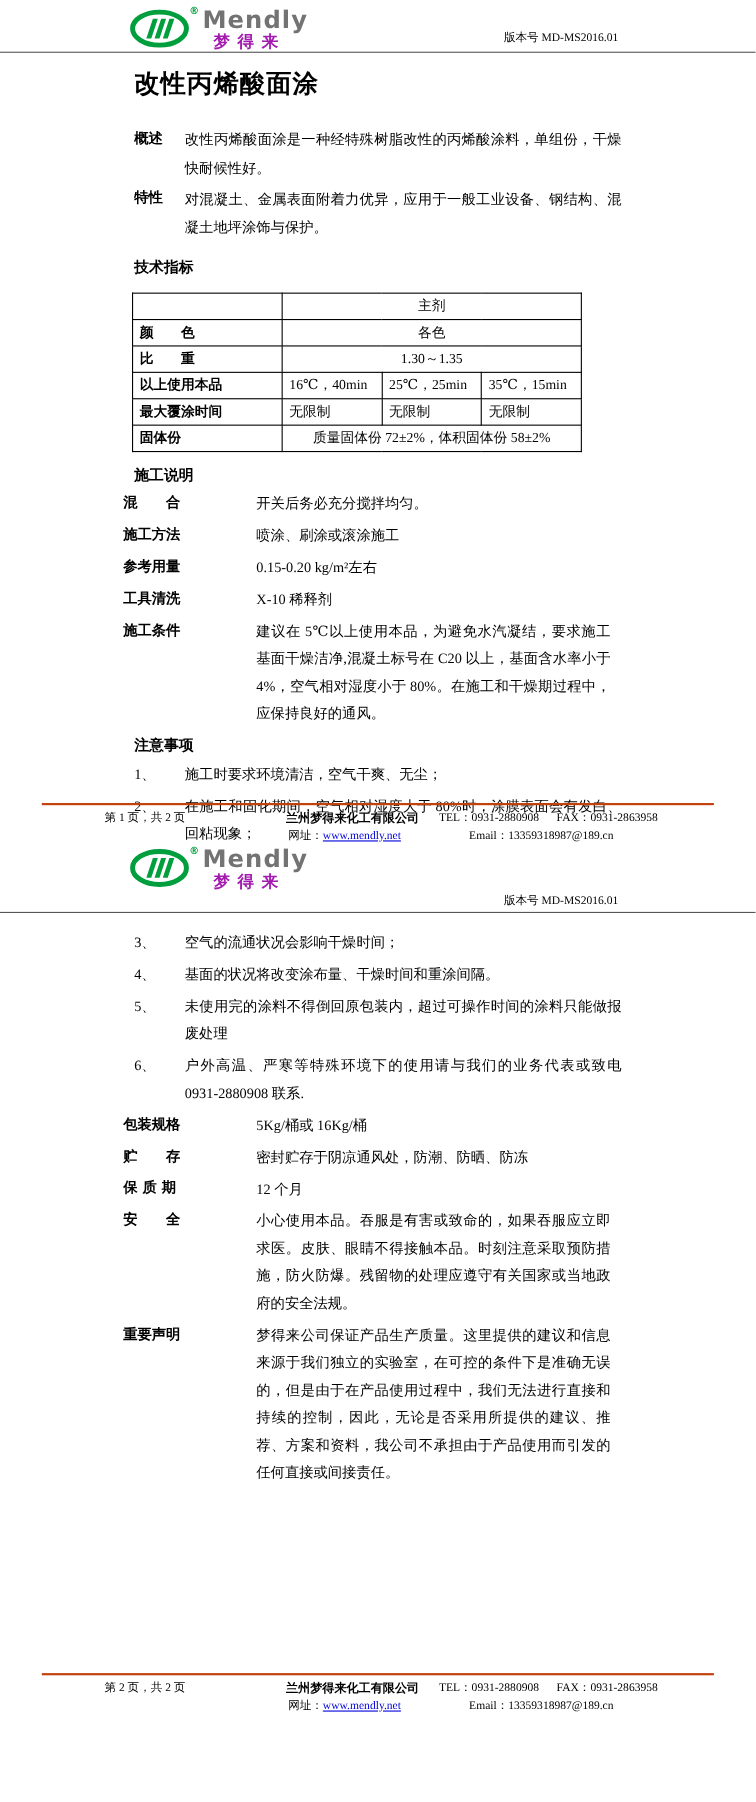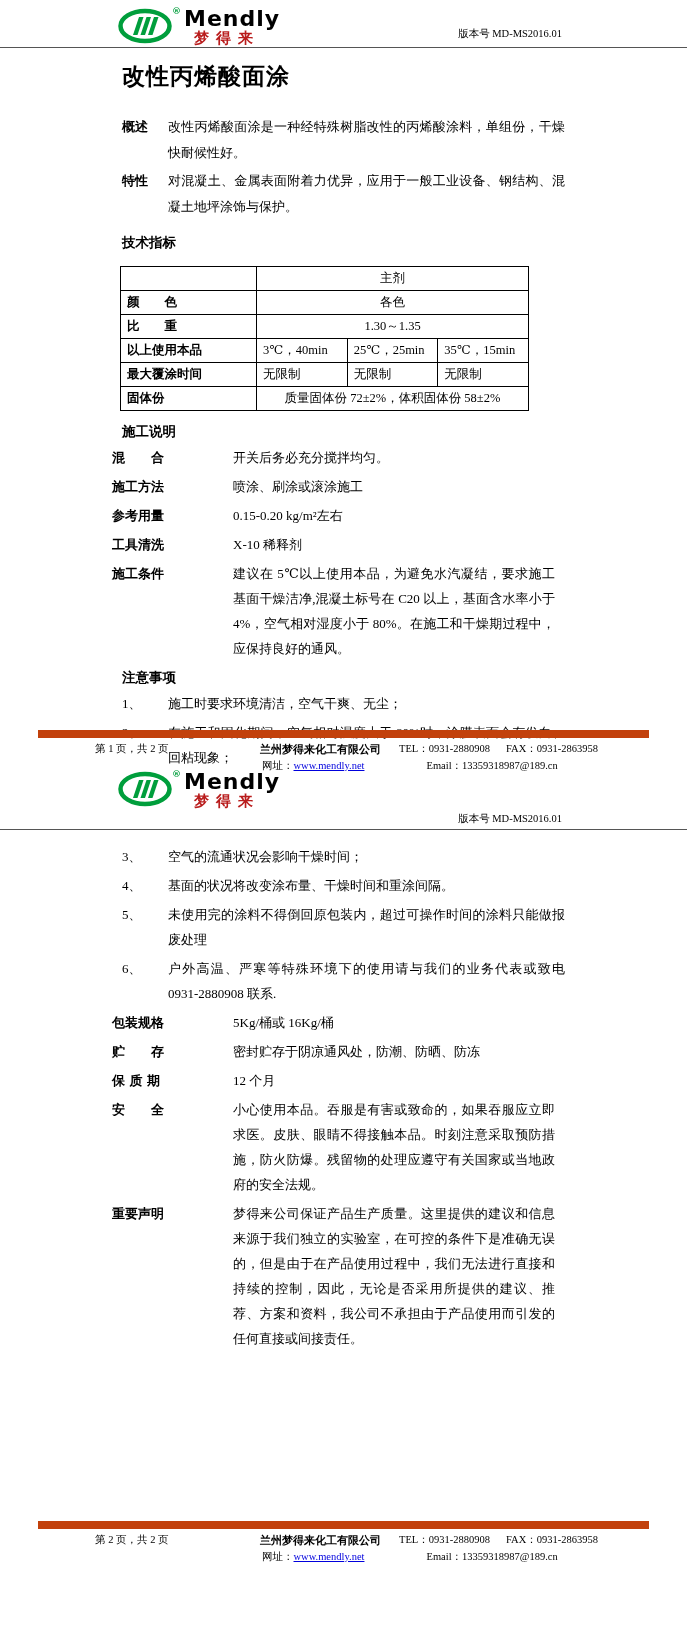--- a/index.html
+++ b/index.html
@@ -13,22 +13,22 @@
   .page-1 { height:755px; }
   .page-2 { height:883px; }
 
   
   .hdr { position:relative; }
   .hdr-rule { border:none; border-top:1px solid #555; height:0; }
   .logo { display:flex; align-items:flex-start; margin-left:118px; padding-top:8px; }
   .logo-mark { display:block; }
   .reg { color:#009E3C; font-size:9px; font-weight:bold; margin:-2px 1px 0 0; font-family:"DejaVu Sans",sans-serif; }
   .logo-text { margin-left:2px; }
-  .brand { color:#000000; font-weight:bold; font-size:22px; line-height:22px; letter-spacing:1px; font-family:"DejaVu Sans",sans-serif; }
-  .brand-cn { color:#b91c1c; font-weight:bold; font-size:15px; line-height:17px; letter-spacing:7px; margin-left:10px; font-family:"DejaVu Sans",sans-serif; }
+  .brand { color:#737373; font-weight:bold; font-size:22px; line-height:22px; letter-spacing:1px; font-family:"DejaVu Sans",sans-serif; }
+  .brand-cn { color:#a21caf; font-weight:bold; font-size:15px; line-height:17px; letter-spacing:7px; margin-left:10px; font-family:"DejaVu Sans",sans-serif; }
   .version { font-size:10.5px; }
   .p1 .version { position:absolute; right:125px; top:27px; }
   .p2-version { text-align:right; margin:2px 125px 3px 0; }
 
   
   .title { margin:13px 0 0 122px; font-size:23px; font-weight:bold; font-family:"DejaVu Sans",sans-serif; letter-spacing:1px; }
   .para { display:flex; margin-left:122px; width:443px; line-height:26px; }
   .para .lbl { flex:0 0 46px; font-weight:bold; font-family:"DejaVu Sans",sans-serif; }
   .para .txt { flex:1; text-align:justify; }
   .sec-h { margin-left:122px; font-weight:bold; font-family:"DejaVu Sans",sans-serif; font-size:13.5px; }
@@ -42,21 +42,21 @@
 
   
   .item { display:flex; margin-left:112px; width:443px; line-height:25px; margin-top:4px;gap:48px; }
   .item .lbl { flex:0 0 73px; font-weight:bold; font-family:"DejaVu Sans",sans-serif; }
   .item .txt { flex:1; text-align:justify; }
   .note { display:flex; margin-left:122px; width:443px; line-height:25px; margin-top:4px; }
   .note .num { flex:0 0 46px; }
   .note .txt { flex:1; text-align:justify; }
 
   
-  .pfoot { position:absolute; left:38px; right:38px; border-top:8px solid #c2410c; padding-top:4px; font-size:10.5px; }
+  .pfoot { position:absolute; left:38px; right:38px; border-top:2px solid #c2410c; padding-top:4px; font-size:10.5px; }
   .p1 .pfoot { top:730px; }
   .p2 .pfoot { top:766px; }
   .foot-r1 { display:flex; margin-left:57px; }
   .foot-r1 .pgnum { flex:0 0 165px; }
   .foot-r1 .company { font-weight:bold; font-family:"DejaVu Sans",sans-serif; font-size:11px; }
   .foot-r1 .tel { margin-left:18px; }
   .foot-r1 .fax { margin-left:16px; }
   .foot-r2 { display:flex; margin-left:224px; margin-top:2px; }
   .foot-r2 .email { margin-left:62px; }
   a.weblink { color:#0000DD; text-decoration:underline; }
@@ -110,21 +110,21 @@
     <tr>
       <td class="c-label">颜　　色</td>
       <td class="c-merged" colspan="3">各色</td>
     </tr>
     <tr>
       <td class="c-label">比　　重</td>
       <td class="c-merged" colspan="3">1.30～1.35</td>
     </tr>
     <tr>
       <td class="c-label">以上使用本品</td>
-      <td class="c-cell">3℃，40min</td>
+      <td class="c-cell">16℃，40min</td>
       <td class="c-cell">25℃，25min</td>
       <td class="c-cell">35℃，15min</td>
     </tr>
     <tr>
       <td class="c-label">最大覆涂时间</td>
       <td class="c-cell">无限制</td>
       <td class="c-cell">无限制</td>
       <td class="c-cell">无限制</td>
     </tr>
     <tr>

